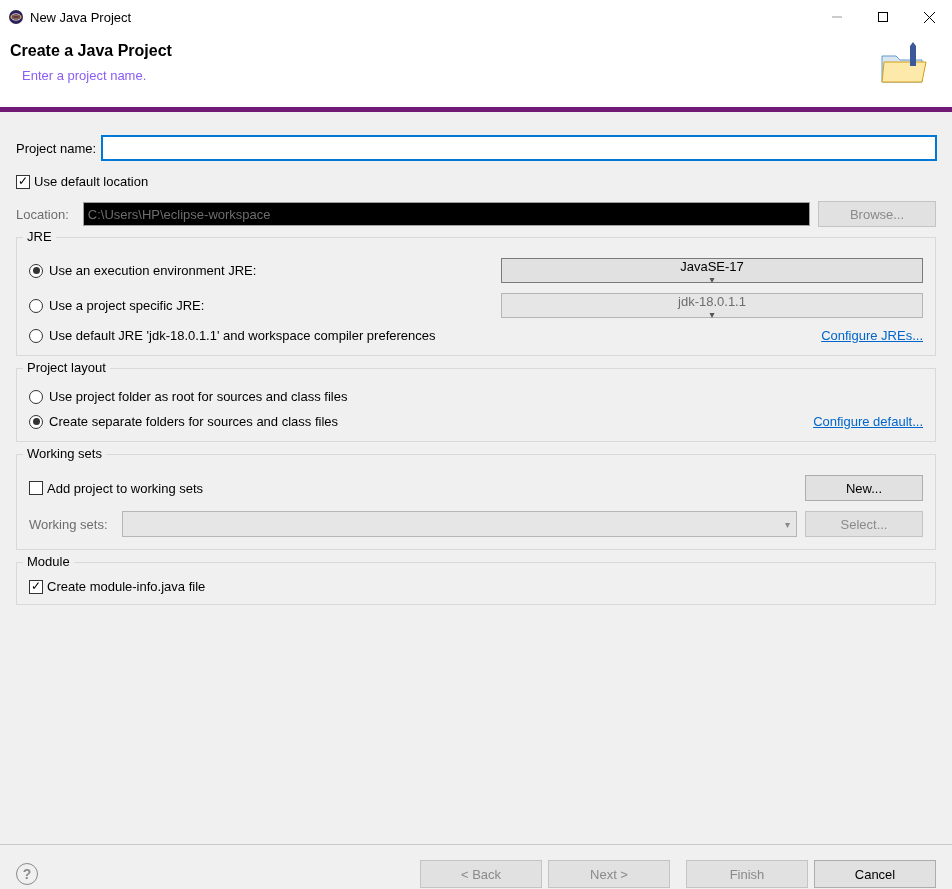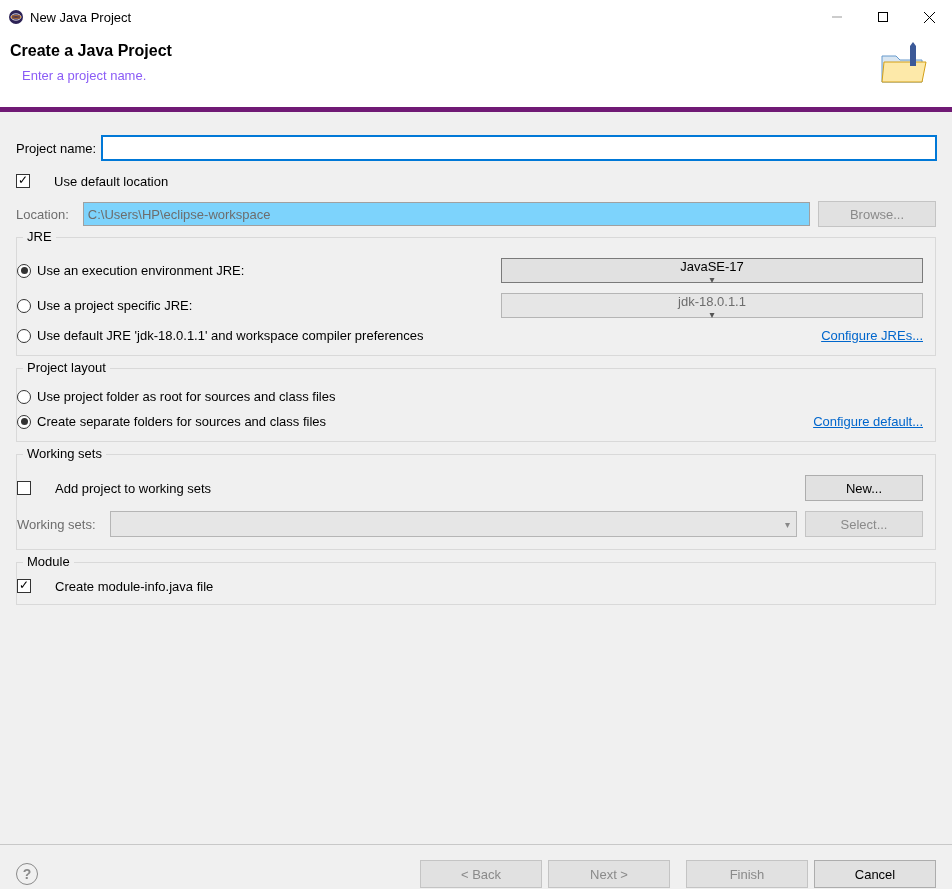--- a/index.html
+++ b/index.html
@@ -19,37 +19,37 @@
 .header-icon { margin-left: auto; margin-right: 6px; }
 
 
 .content { background: #f0f0f0; padding: 14px 16px 0 16px; height: calc(100% - 34px - 64px - 59px); }
 .row { display: flex; align-items: center; margin-bottom: 10px; }
 .row label { margin-right: 6px; font-size: 13px; }
 
 
 input[type="text"].outlined { height: 24px; border: 1px solid #7a7a7a; padding: 2px 4px; background: #fff; font-size: 13px; }
 input[type="text"].focused { border: 1px solid #0078d7; outline: 1px solid #0078d7; }
-input[type="text"].disabled { background: #7dd3fc; color: #6d6d6d; border: 1px solid #a0a0a0; }
+input[type="text"].disabled { background: #000000; color: #6d6d6d; border: 1px solid #a0a0a0; }
 .project-name-input { flex: 1; }
 .location-input { flex: 1; }
 
 
-.checkbox-wrap { display: inline-flex; align-items: flex-start; cursor: pointer; gap: 20px; }
+.checkbox-wrap { display: inline-flex; align-items: center; cursor: pointer; }
 .checkbox-box { width: 14px; height: 14px; border: 1px solid #333; background: #fff; margin-right: 4px; display:inline-flex; align-items:center; justify-content:center; font-size: 11px; line-height: 1; }
 .checkbox-box.checked::after { content: "✓"; color:#000; font-size: 12px; position:relative; top:-1px;}
 .disabled-label { color: #6d6d6d; }
 
 
 .btn { height: 26px; min-width: 112px; border: 1px solid #adadad; background: #e1e1e1; display: inline-flex; align-items: center; justify-content: center; font-size: 13px; cursor: pointer; padding: 0 10px; }
 .btn.small { min-width: 118px; }
 .btn.disabled { color: #8a8a8a; background: #e1e1e1; border-color:#c4c4c4; cursor: default; }
 
 
-.group { border: 1px solid #d9d9d9; margin-top: 6px; margin-bottom: 12px; position: relative; padding: 14px 12px 12px 0; }
+.group { border: 1px solid #d9d9d9; margin-top: 6px; margin-bottom: 12px; position: relative; padding: 14px 12px 12px 12px; }
 .group-title { position: absolute; top: -9px; left: 6px; background: #f0f0f0; padding: 0 4px; font-size: 13px; }
 .group .row { margin-bottom: 10px; }
 .group .row:last-child { margin-bottom: 0; }
 
 
 .radio-wrap { display: inline-flex; align-items: center; cursor: pointer; }
 .radio-circle { width: 14px; height: 14px; border: 1px solid #333; border-radius: 50%; margin-right: 6px; display:inline-flex; align-items:center; justify-content:center; background:#fff; }
 .radio-circle.selected::after { content: ""; width: 7px; height: 7px; background: #333; border-radius: 50%; display: block; }
 
 

